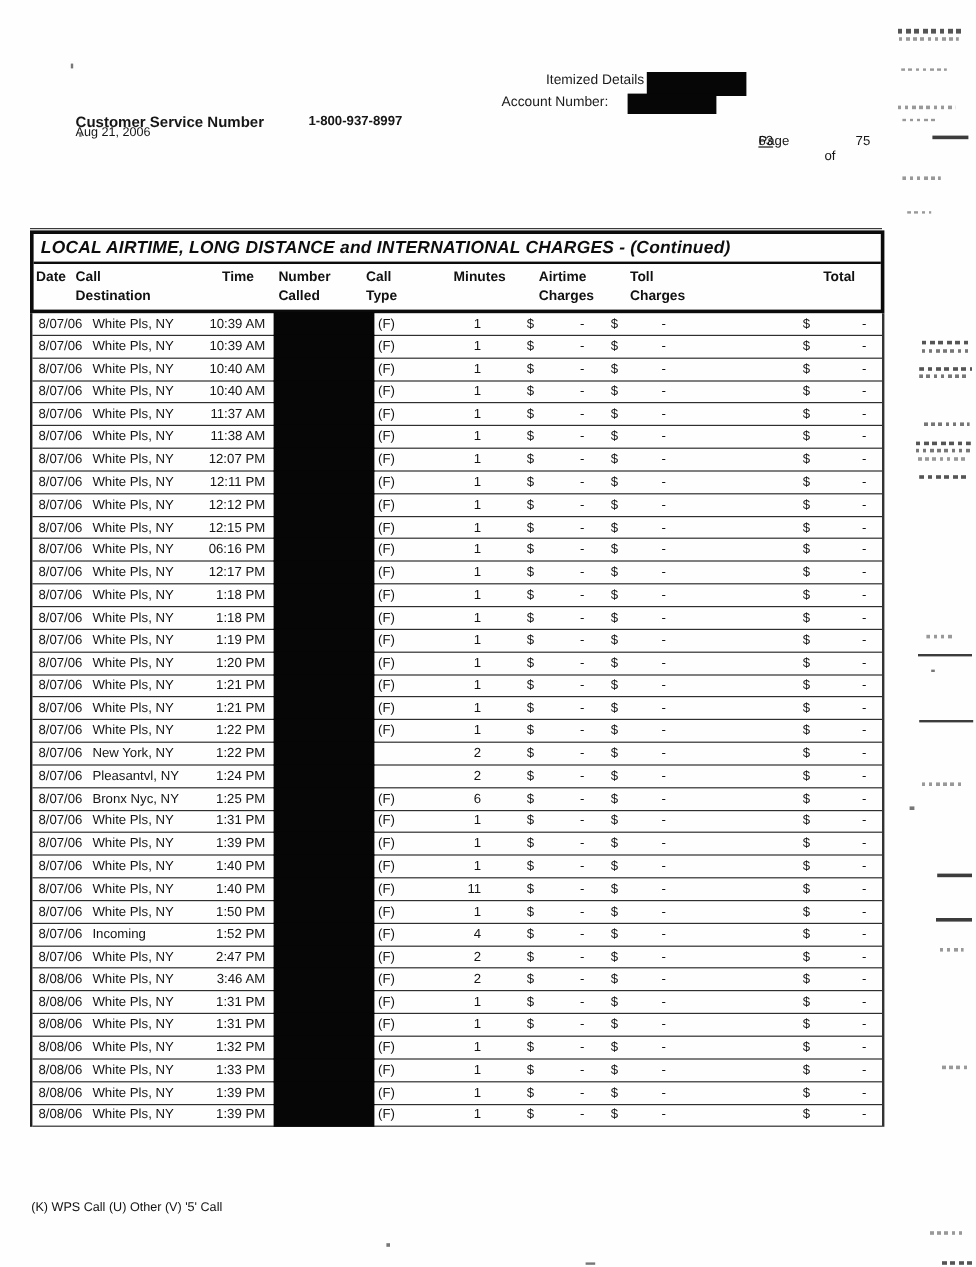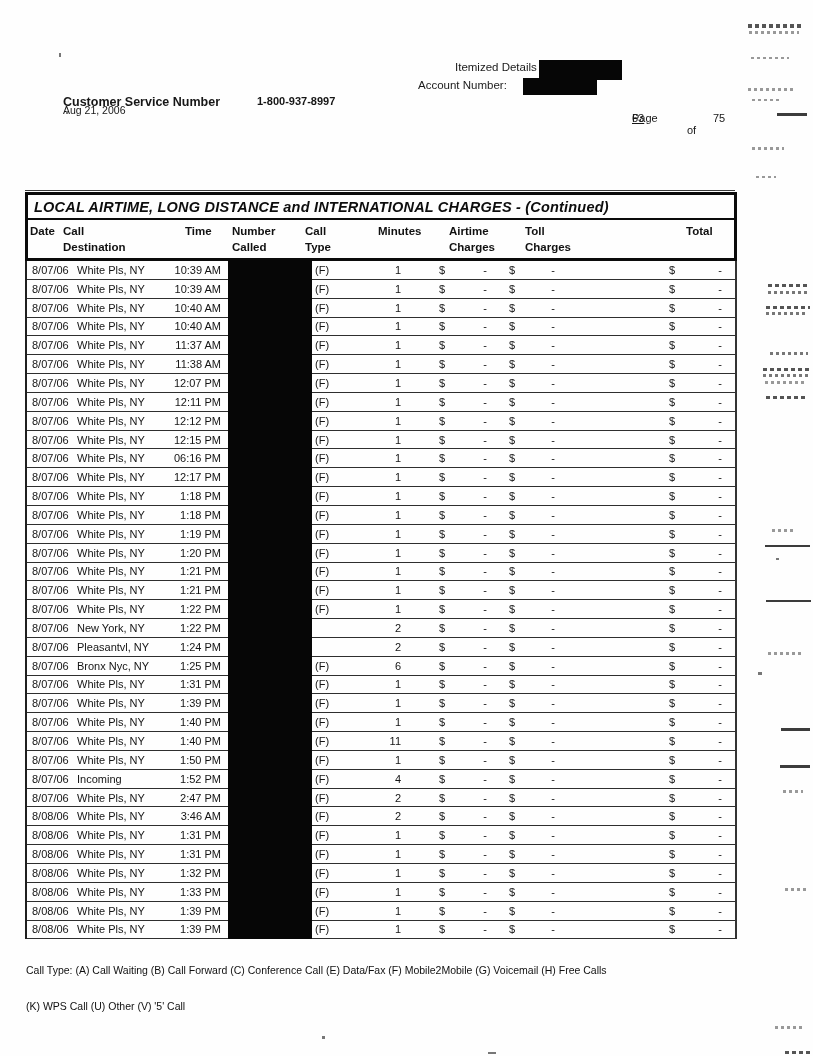--- a/index.html
+++ b/index.html
@@ -888,21 +888,20 @@
             <i class="amt">-</i>
           </span>
       <span class="cell money c-total">
             <i class="cur">$</i>
             <i class="amt">-</i>
           </span>
     </div>
   </div>
   </div>
 
-  <div class="footnote" id="footnote-1">Call Type: (A) Call Waiting (B) Call Forward (C) Conference Call (E) Data/Fax (F) Mobile2Mobile (G) Voicemail (H) Free Calls</div>
   <div class="footnote" id="footnote-2">(K) WPS Call (U) Other (V) '5' Call</div>
 
   <div>
     <div class="art dash" style="left:748px;top:24px;width:55px;height:4px;"></div>
     <div class="art faint" style="left:749px;top:31px;width:50px;height:3px;"></div>
     <div class="art faint" style="left:751px;top:57px;width:38px;height:2px;"></div>
     <div class="art faint" style="left:748px;top:88px;width:48px;height:3px;"></div>
     <div class="art faint" style="left:752px;top:99px;width:28px;height:2px;"></div>
     <div class="art solid" style="left:777px;top:113px;width:30px;height:3px;"></div>
     <div class="art faint" style="left:752px;top:147px;width:32px;height:3px;"></div>

